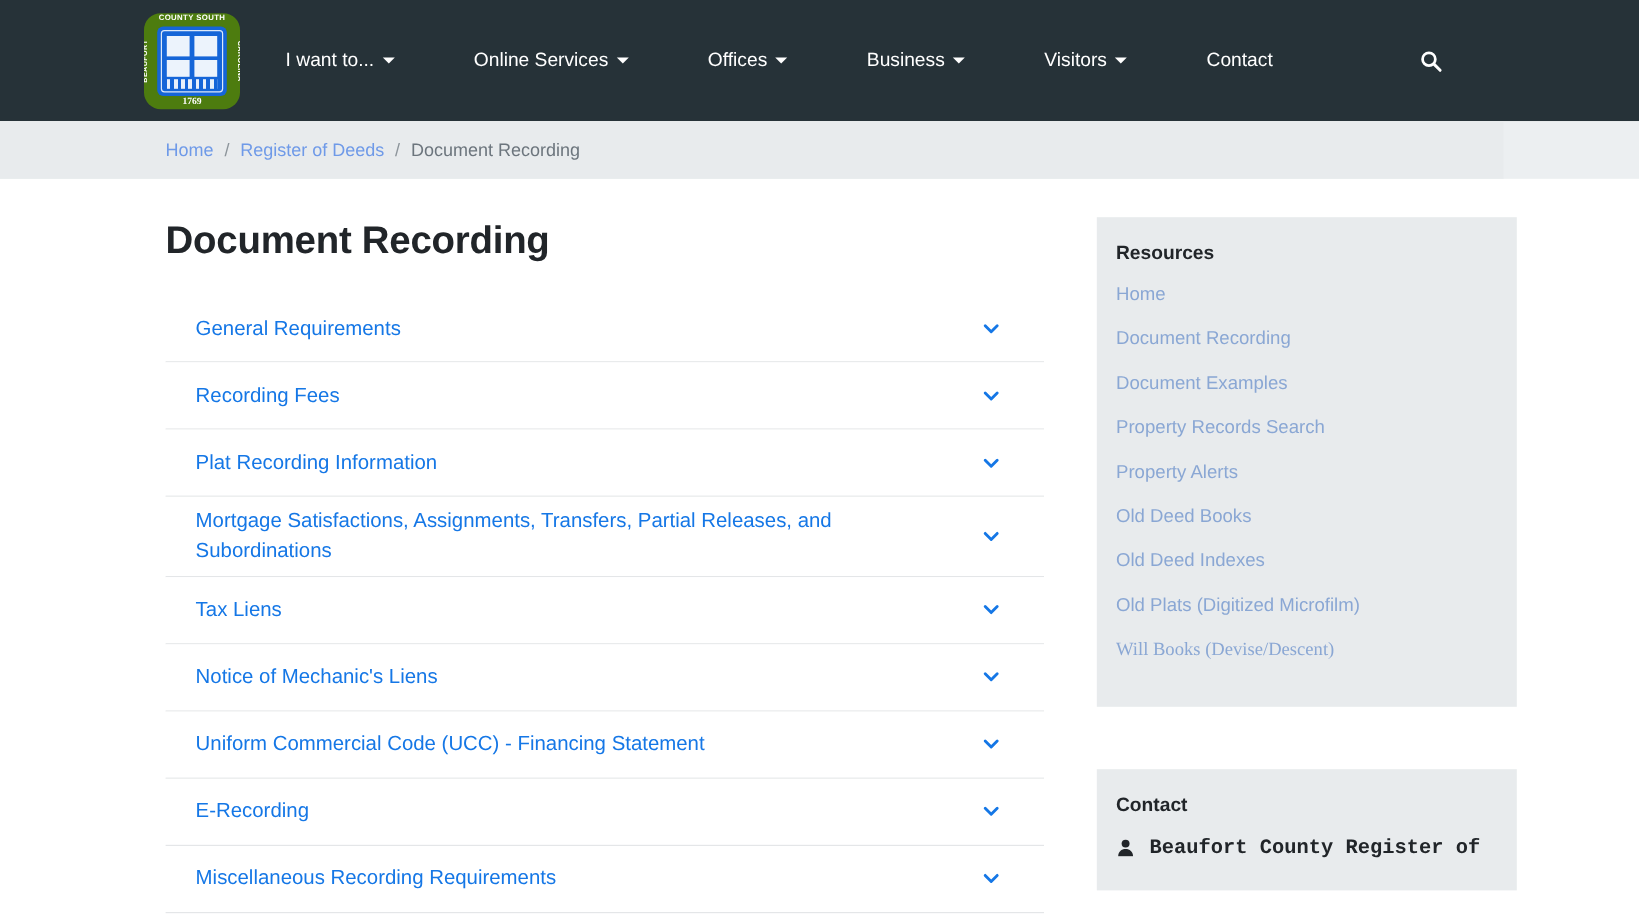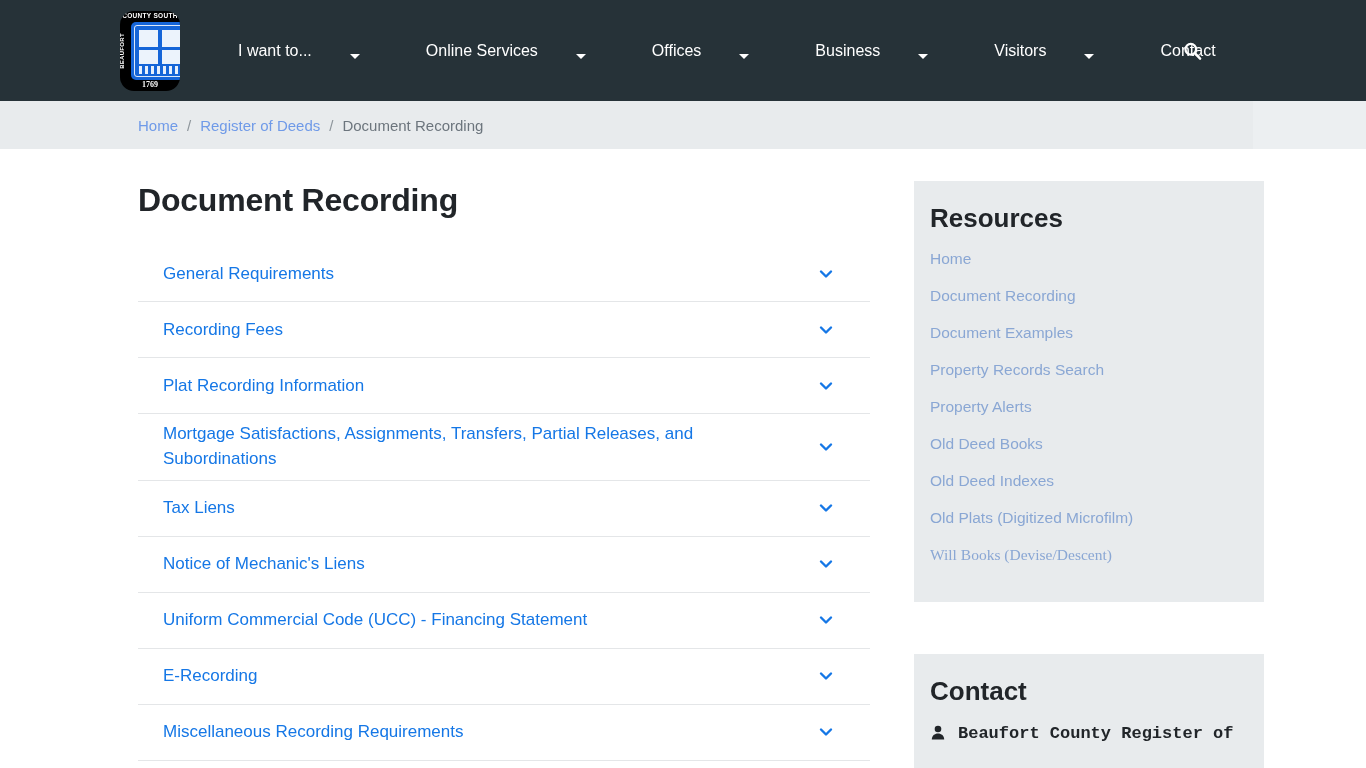--- a/index.html
+++ b/index.html
@@ -39,24 +39,24 @@
 
   
   .logo-link {
     display: block;
     width: 80px;
     height: 80px;
     flex: 0 0 80px;
     margin-right: 12px;
   }
   .seal {
-    width: 60px;
+    width: 80px;
     height: 80px;
     border-radius: 14px;
-    background: #000000;
+    background: #4d7c0f;
     position: relative;
     overflow: hidden;
     display: block;
   }
   .seal-inner {
     position: absolute;
     left: 11px; top: 11px;
     width: 58px; height: 58px;
     border-radius: 5px;
     background: #1565d8;
@@ -129,24 +129,23 @@
     margin-left: 26px;
   }
   .nav-item {
     color: #ffffff;
     font-size: 16px;
     line-height: 1;
     text-decoration: none;
     padding: 8px 0;
     margin-right: 66px;
     display: flex;
-    align-items: flex-end;
+    align-items: center;
     white-space: nowrap;
     cursor: pointer;
-    gap: 31px;
   }
   .nav-item:last-of-type { margin-right: 0; }
   .caret {
     display: inline-block;
     width: 0; height: 0;
     margin-left: 7px;
     border-left: 5px solid transparent;
     border-right: 5px solid transparent;
     border-top: 5px solid #ffffff;
     vertical-align: middle;
@@ -258,21 +257,21 @@
     flex: 0 0 350px;
     margin-left: 36px;
     padding-top: 32px;
   }
   .card {
     background: #e8ebed;
     padding: 22px 16px 22px 16px;
   }
   .card + .card { margin-top: 52px; }
   .card-title {
-    font-size: 26px;
+    font-size: 16px;
     font-weight: bold;
     color: #212529;
     margin-bottom: 16px;
     padding-left: 0;
   }
   .res-list { list-style: none; }
   .res-list li { margin-bottom: 19px; }
   .res-list li:last-child { margin-bottom: 16px; font-family: Liberation Serif, serif; }
   .res-link {
     color: #8aa7d4;

